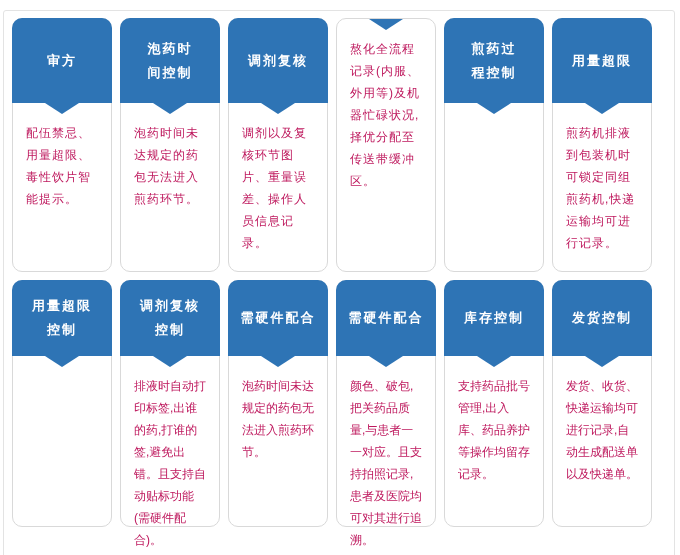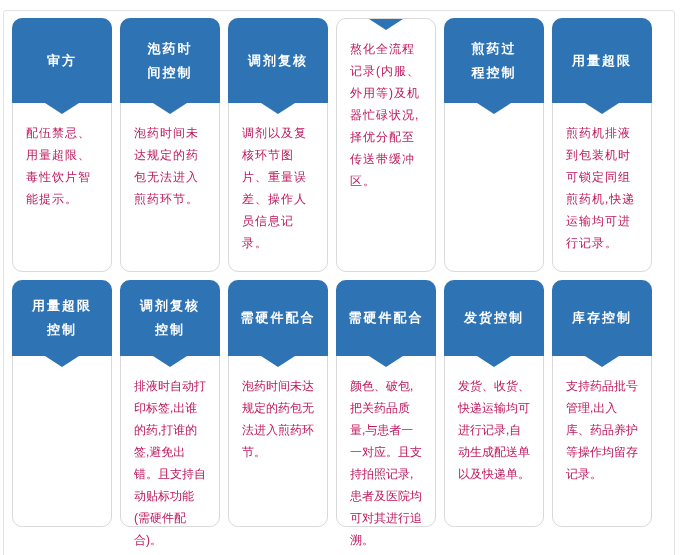--- a/index.html
+++ b/index.html
@@ -136,25 +136,25 @@
       <div class="bd">泡药时间未达规定的药包无法进入煎药环节。</div>
     </div>
 
     <div class="card row2">
       <div class="hd">需硬件配合</div>
       <div class="chev"></div>
       <div class="bd">颜色、破包,把关药品质量,与患者一一对应。且支持拍照记录,患者及医院均可对其进行追溯。</div>
     </div>
 
     <div class="card row2">
+      <div class="hd">库存控制</div>
+      <div class="chev"></div>
+      <div class="bd">支持药品批号管理,出入库、药品养护等操作均留存记录。</div>
+    </div>
+
+    <div class="card row2">
       <div class="hd">发货控制</div>
       <div class="chev"></div>
       <div class="bd">发货、收货、快递运输均可进行记录,自动生成配送单以及快递单。</div>
-    </div>
-
-    <div class="card row2">
-      <div class="hd">库存控制</div>
-      <div class="chev"></div>
-      <div class="bd">支持药品批号管理,出入库、药品养护等操作均留存记录。</div>
     </div>
 
   </div>
 </div>
 
 </body></html>

